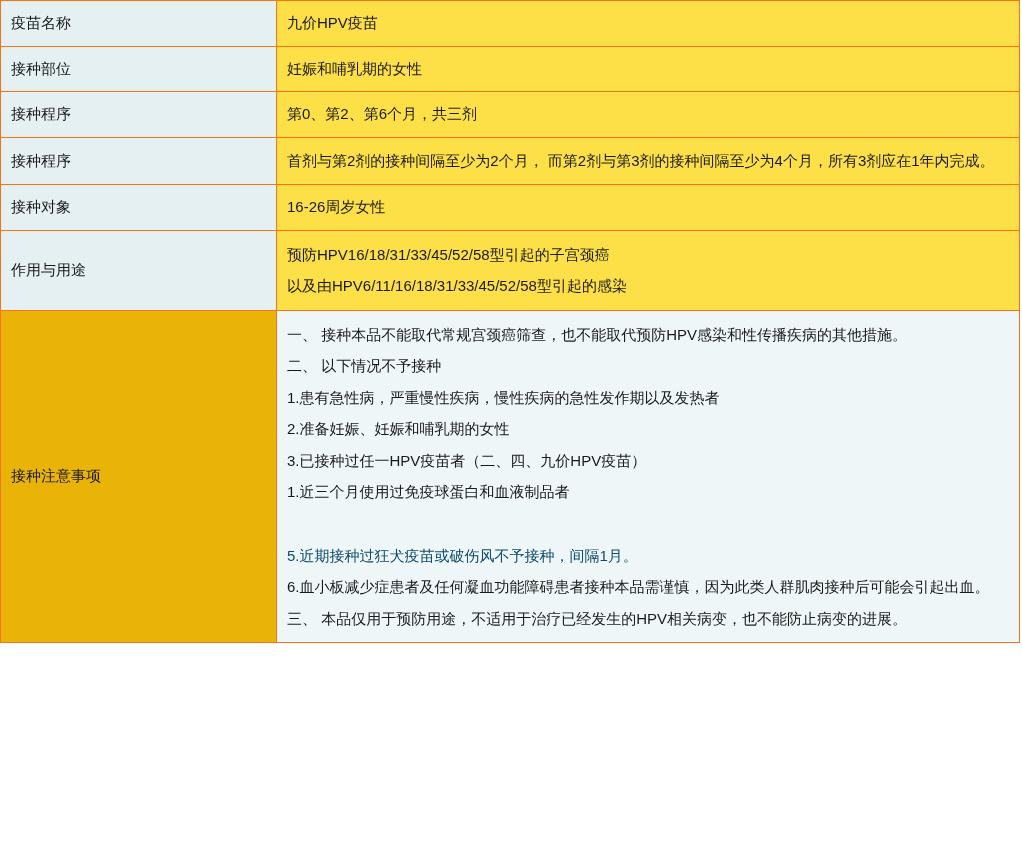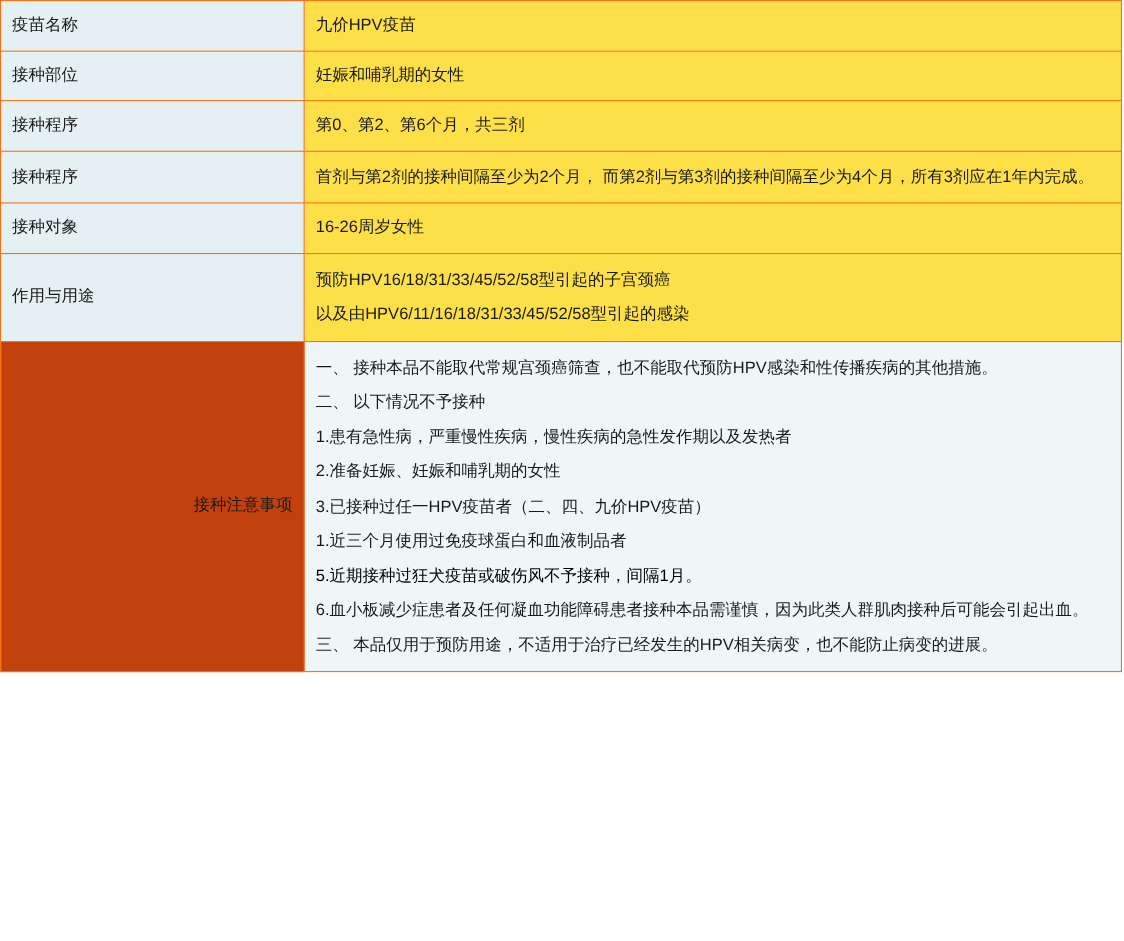--- a/index.html
+++ b/index.html
@@ -31,37 +31,38 @@
     width: 255px;
     background: #e4f0f1;
     vertical-align: middle;
   }
   td.value-cell {
     background: #fde047;
     vertical-align: middle;
   }
   td.notes-label {
     width: 255px;
-    background: #c2410c;
+    background: #eab308;
     vertical-align: middle;
-    text-align: right;
+    text-align: left;
   }
   td.notes-cell {
     background: #eef6f7;
     vertical-align: top;
     padding-top: 6px;
     padding-bottom: 6px;
   }
   .line {
     display: block;
     line-height: 2.0;
     white-space: normal;
   }
   .red {
-    color: #000000;
+    color: #0c4a6e;
+    margin-top: 32px;
   }
   .multiline .line {
     line-height: 2.1;
   }
   .interval-cell .line {
     line-height: 2.05;
   }
 </style>
 </head>
 <body>

